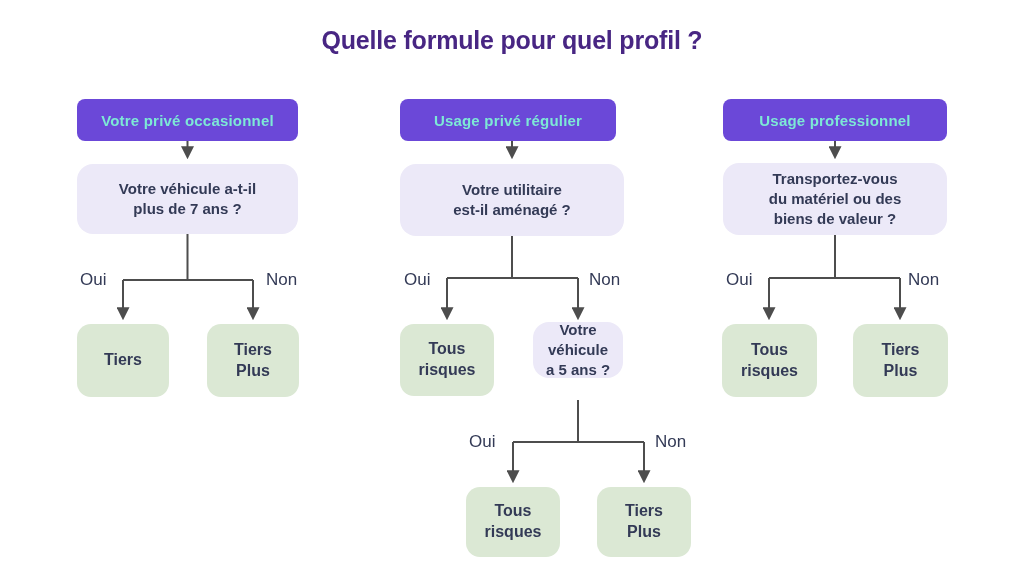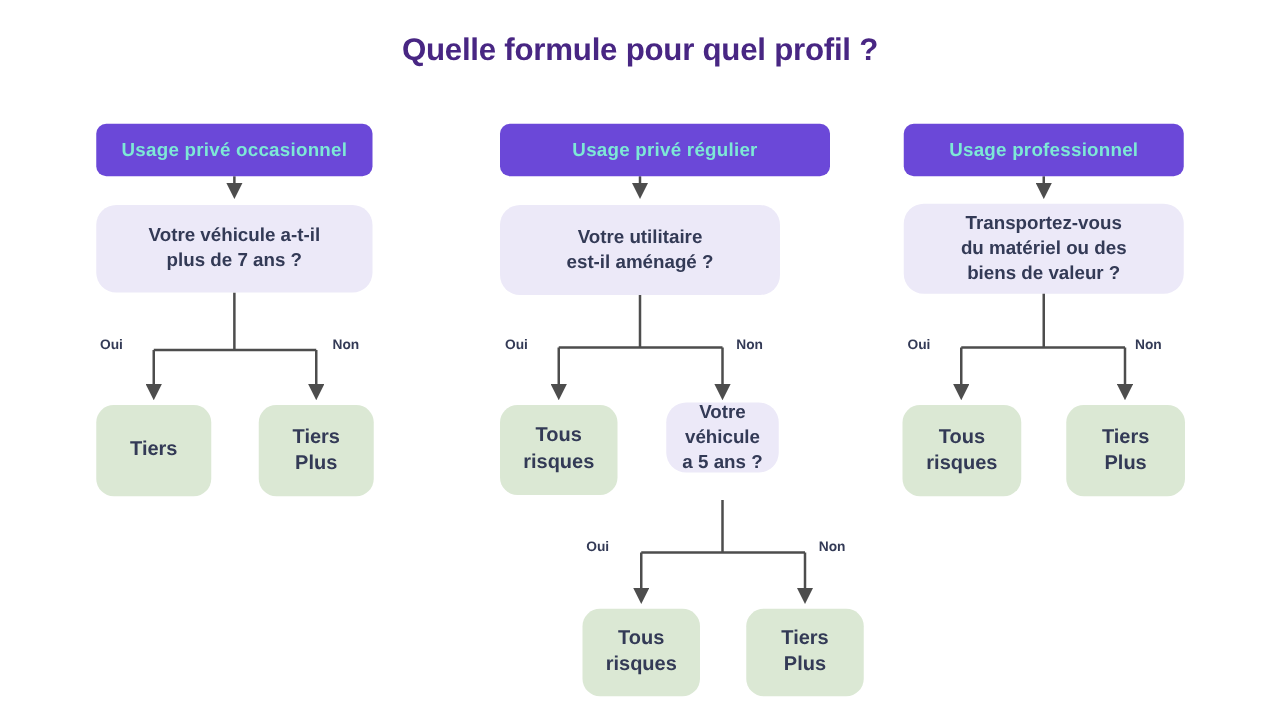--- a/index.html
+++ b/index.html
@@ -54,22 +54,22 @@
   }
   .result-node{
     background:var(--c-result_bg);
     color:var(--c-text_dark);
     border-radius:14px;
     font-size:16px;
     line-height:1.3;
   }
   .branch-label{
     position:absolute;
-    font-size:11px;
-    font-weight:700;
+    font-size:17px;
+    font-weight:400;
     color:var(--c-text_dark);
   }
   .connectors{
     position:absolute;
     left:0;top:0;
     width:1024px;height:572px;
   }
   .connectors path{
     stroke:var(--c-connector);
     stroke-width:2;
@@ -107,30 +107,30 @@
     <path d="M578,400 V442 M513,442 H644"></path>
     <path d="M513,442 V480" marker-end="url(#arrow)"></path>
     <path d="M644,442 V480" marker-end="url(#arrow)"></path>
 
     <path d="M835,141 V156" marker-end="url(#arrow)"></path>
     <path d="M835,233 V278 M769,278 H900"></path>
     <path d="M769,278 V317" marker-end="url(#arrow)"></path>
     <path d="M900,278 V317" marker-end="url(#arrow)"></path>
   </svg>
 
-  <div class="node header-node" style="left:77px;top:99px;width:221px;height:42px;">Usage privé occasionnel</div>
+  <div class="node header-node" style="left:77px;top:99px;width:221px;height:42px;">Votre privé occasionnel</div>
   <div class="node question-node" style="left:77px;top:164px;width:221px;height:70px;">Votre véhicule a-t-il
 plus de 7 ans ?</div>
   <span class="branch-label" style="left:80px;top:270px;">Oui</span>
   <span class="branch-label" style="left:266px;top:270px;">Non</span>
   <div class="node result-node" style="left:77px;top:324px;width:92px;height:73px;">Tiers</div>
   <div class="node result-node" style="left:207px;top:324px;width:92px;height:73px;">Tiers
 Plus</div>
 
-  <div class="node header-node" style="left:400px;top:99px;width:264px;height:42px;">Usage privé régulier</div>
+  <div class="node header-node" style="left:400px;top:99px;width:216px;height:42px;">Usage privé régulier</div>
   <div class="node question-node" style="left:400px;top:164px;width:224px;height:72px;">Votre utilitaire
 est-il aménagé ?</div>
   <span class="branch-label" style="left:404px;top:270px;">Oui</span>
   <span class="branch-label" style="left:589px;top:270px;">Non</span>
   <div class="node result-node" style="left:400px;top:324px;width:94px;height:72px;">Tous
 risques</div>
   <div class="node question-node" style="left:533px;top:322px;width:90px;height:56px;font-size:15px;">Votre
 véhicule
 a 5 ans ?</div>
   <span class="branch-label" style="left:469px;top:432px;">Oui</span>

